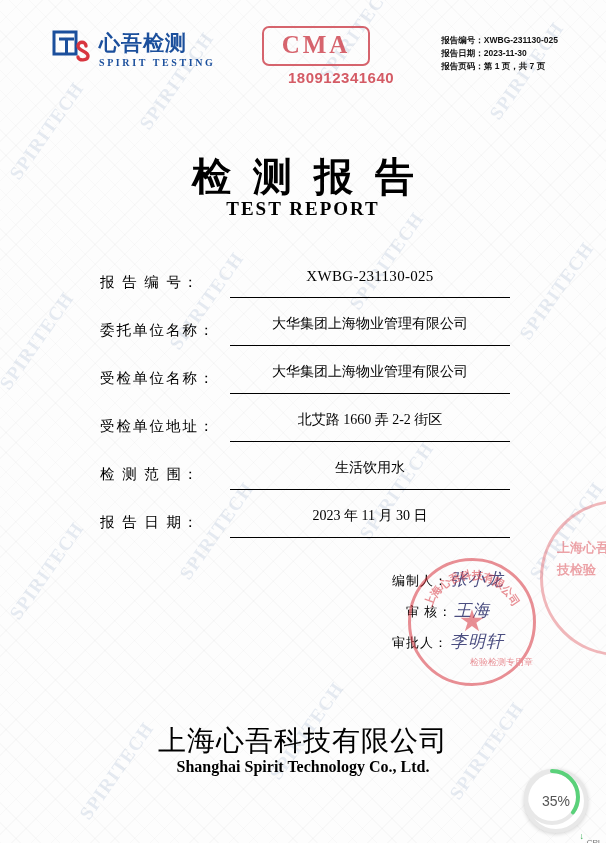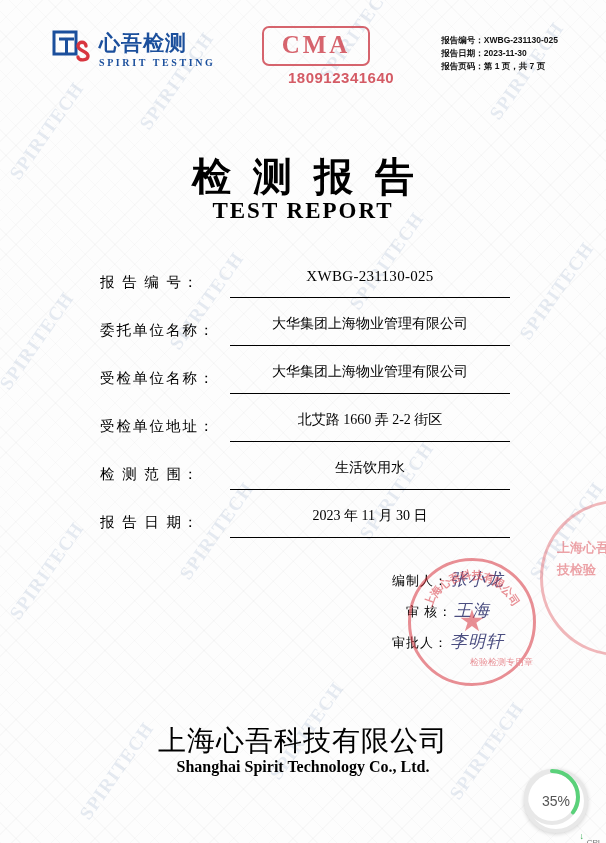--- a/index.html
+++ b/index.html
@@ -140,21 +140,21 @@
     font-weight: bold;
     letter-spacing: 22px;
     text-indent: 22px;
     font-family: "Liberation Serif", serif;
   }
   .title-en {
     position: absolute;
     top: 198px;
     width: 606px;
     text-align: center;
-    font-size: 23px;
+    font-size: 19px;
     font-weight: bold;
     letter-spacing: 2px;
     font-family: "Liberation Serif", serif;
   }
 
   
   .fields {
     position: absolute;
     top: 258px;
     left: 100px;

